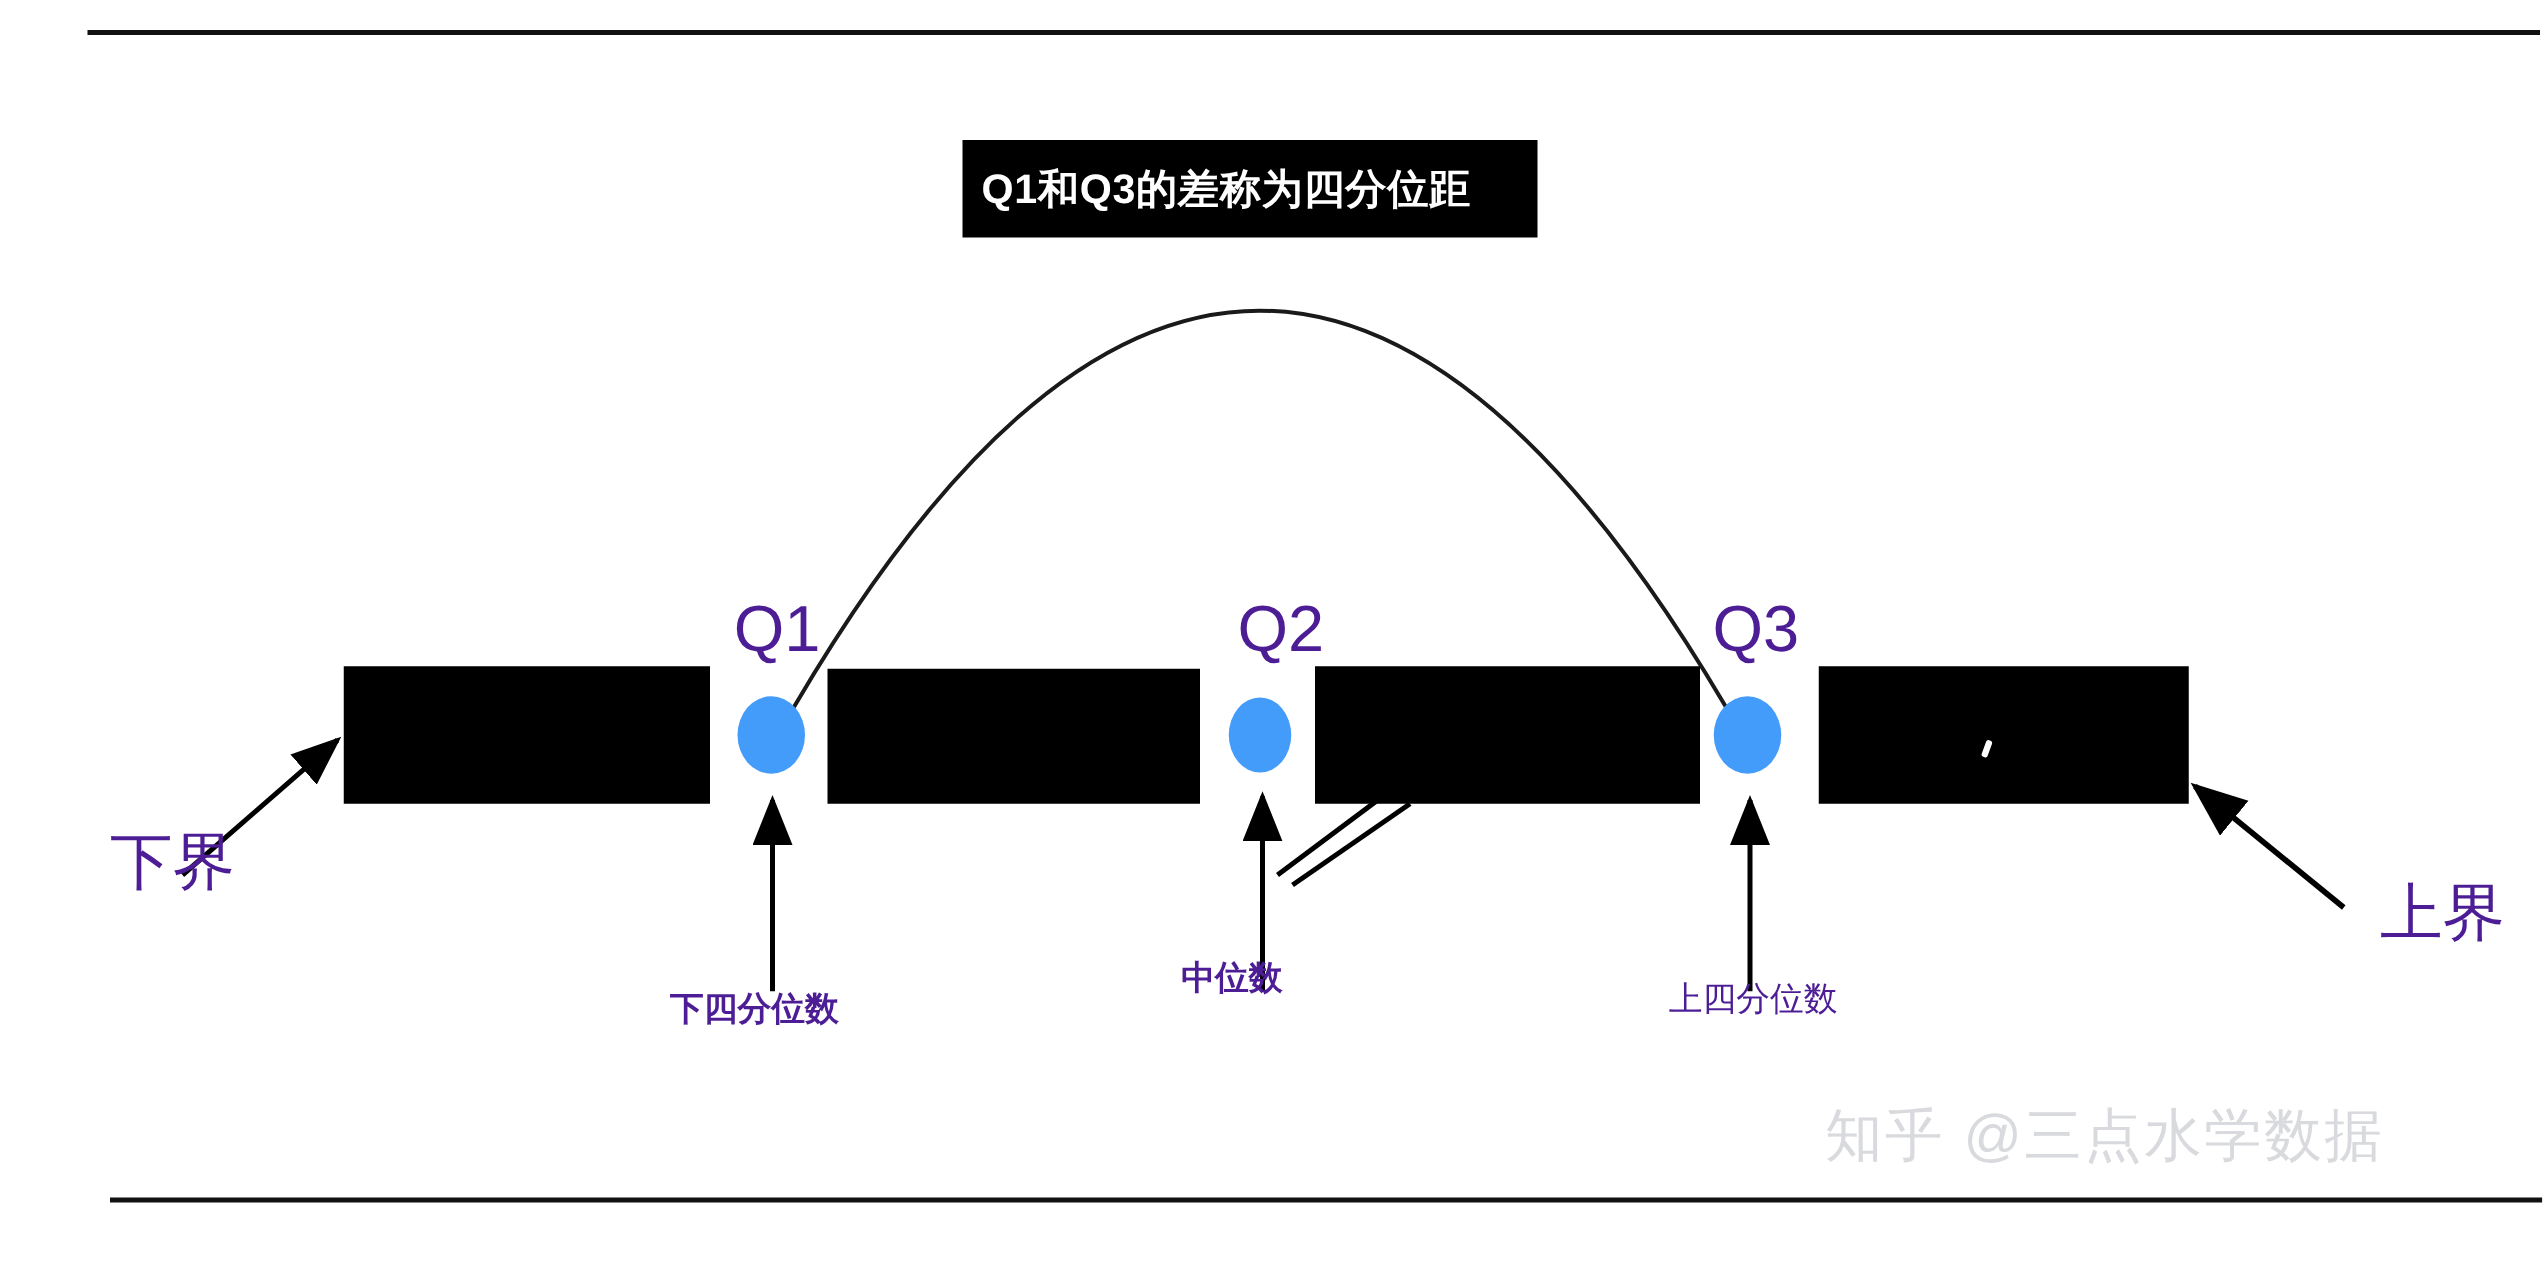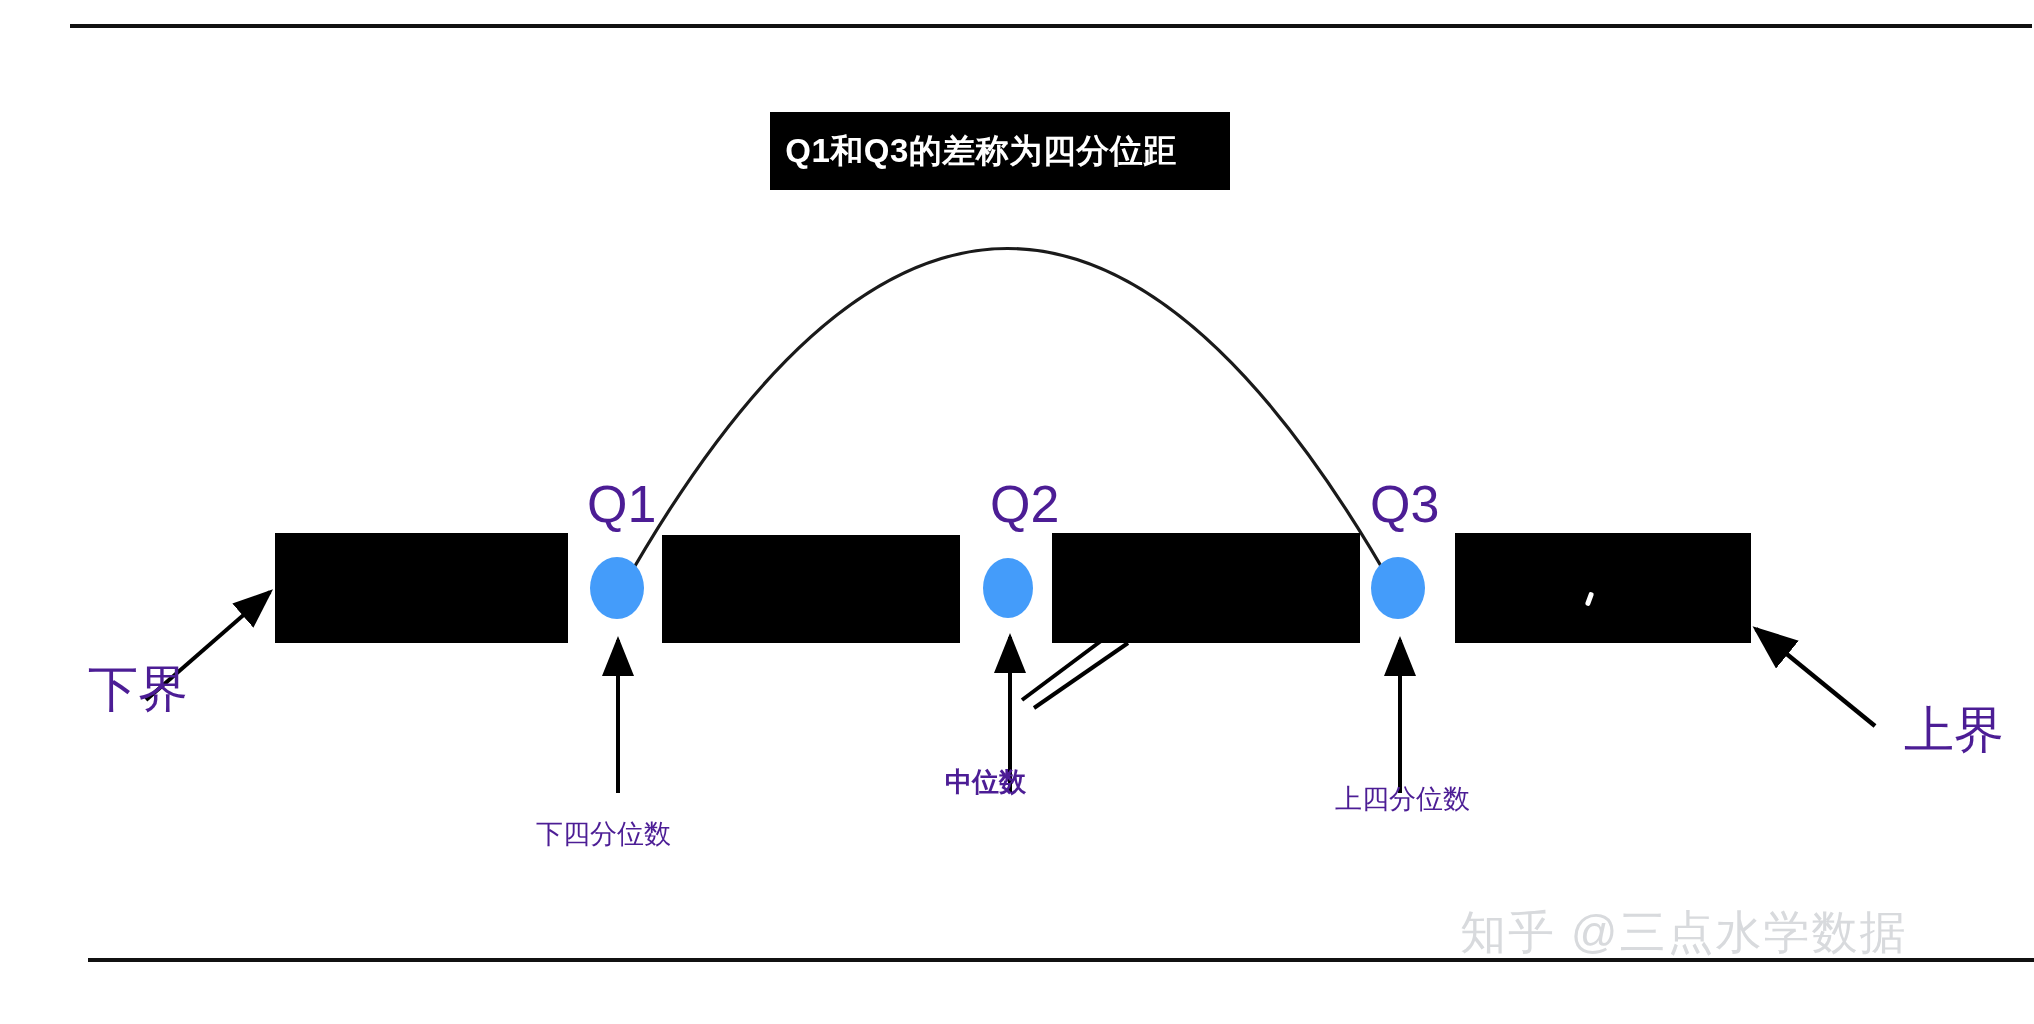--- a/index.html
+++ b/index.html
@@ -118,29 +118,29 @@
   }
   #lower-bound-label { left: 88px;  top: 664px; }
   #upper-bound-label { left: 1872px; top: 705px; margin-left: 32px; }
 
   
   .caption {
     font-size: 27px;
     font-weight: 400;
   }
   .caption.bold { font-weight: bold; }
-  #caption-lower-quartile { left: 536px;  top: 821px; }
+  #caption-lower-quartile { left: 536px;  top: 794px; font-weight: bold; }
   #caption-median        { left: 945px;  top: 769px; text-align: right; }
   #caption-upper-quartile{ left: 1335px; top: 786px; }
 
   
   #watermark {
     position: absolute;
     left: 1460px;
-    top: 902px;
+    top: 878px;
     font-size: 46px;
     color: #d8dadd;
     letter-spacing: 2px;
     font-weight: 500;
   }
 </style>
 </head>
 <body>
 
 <div id="stage">

